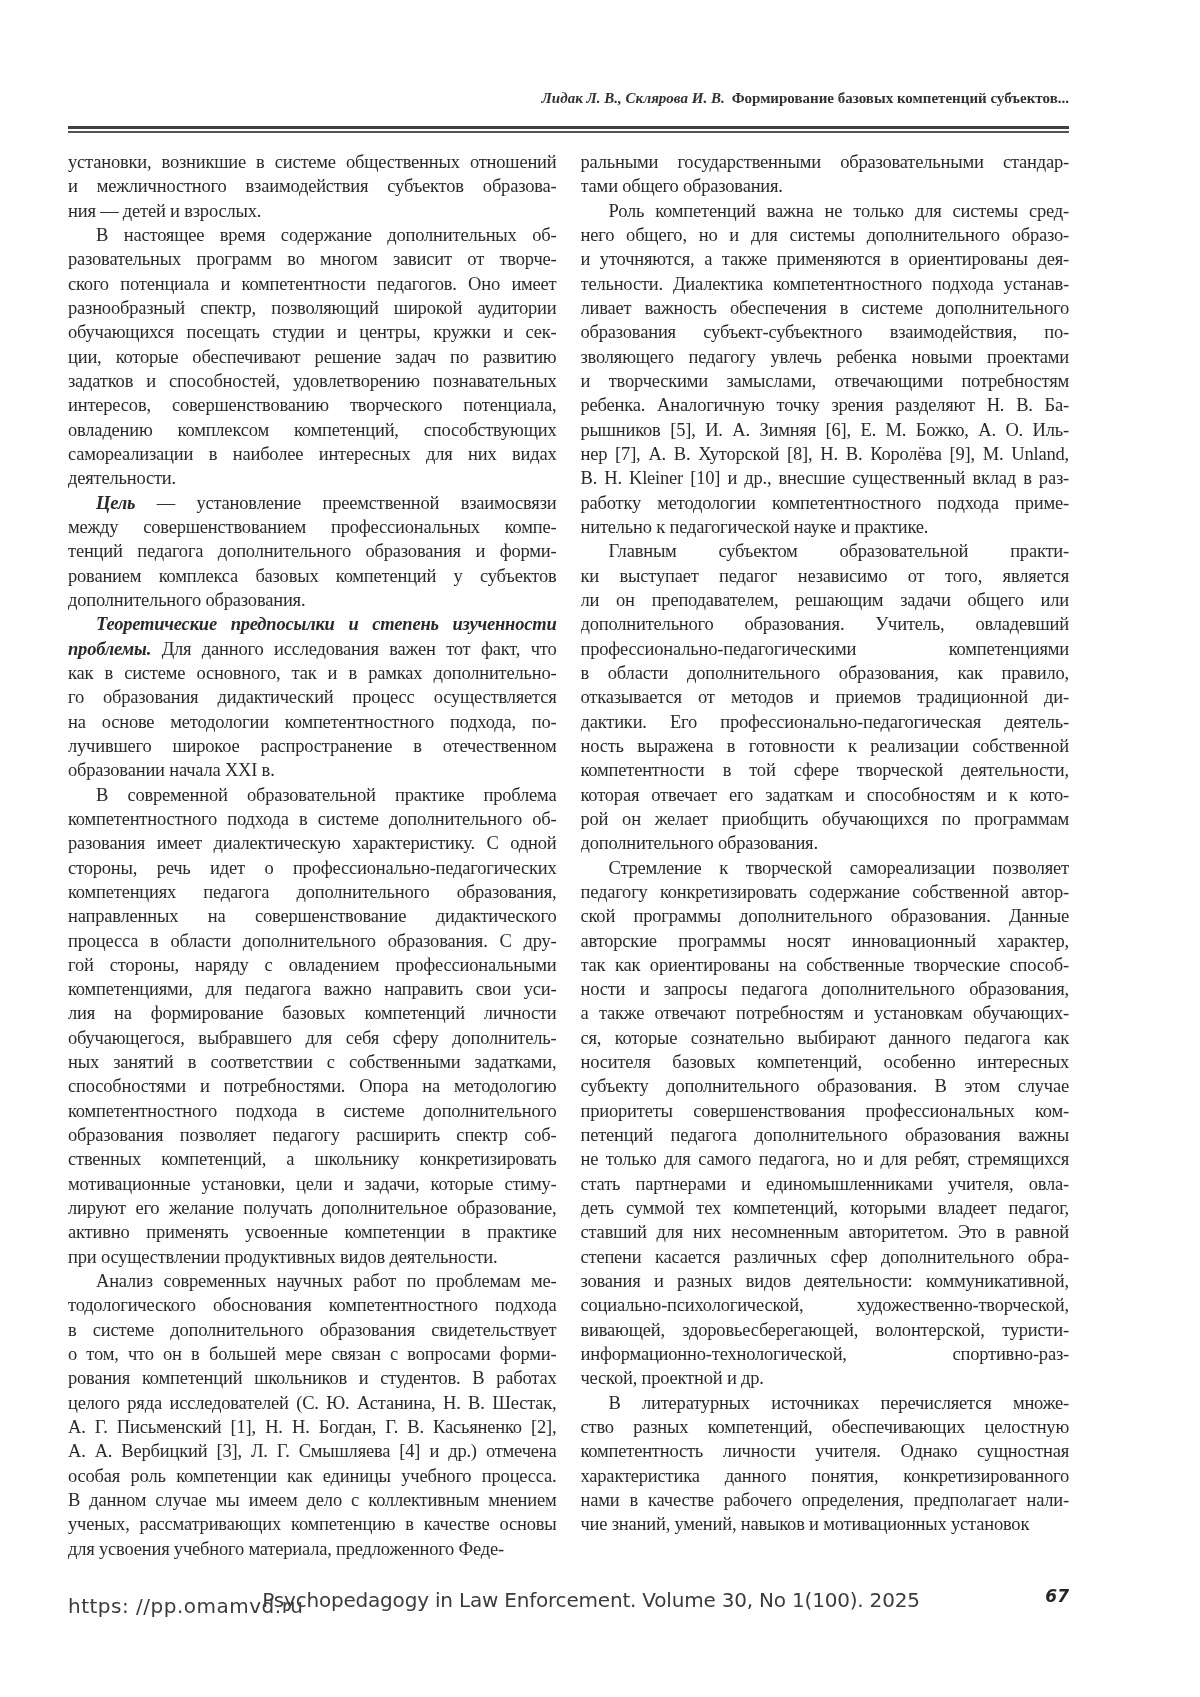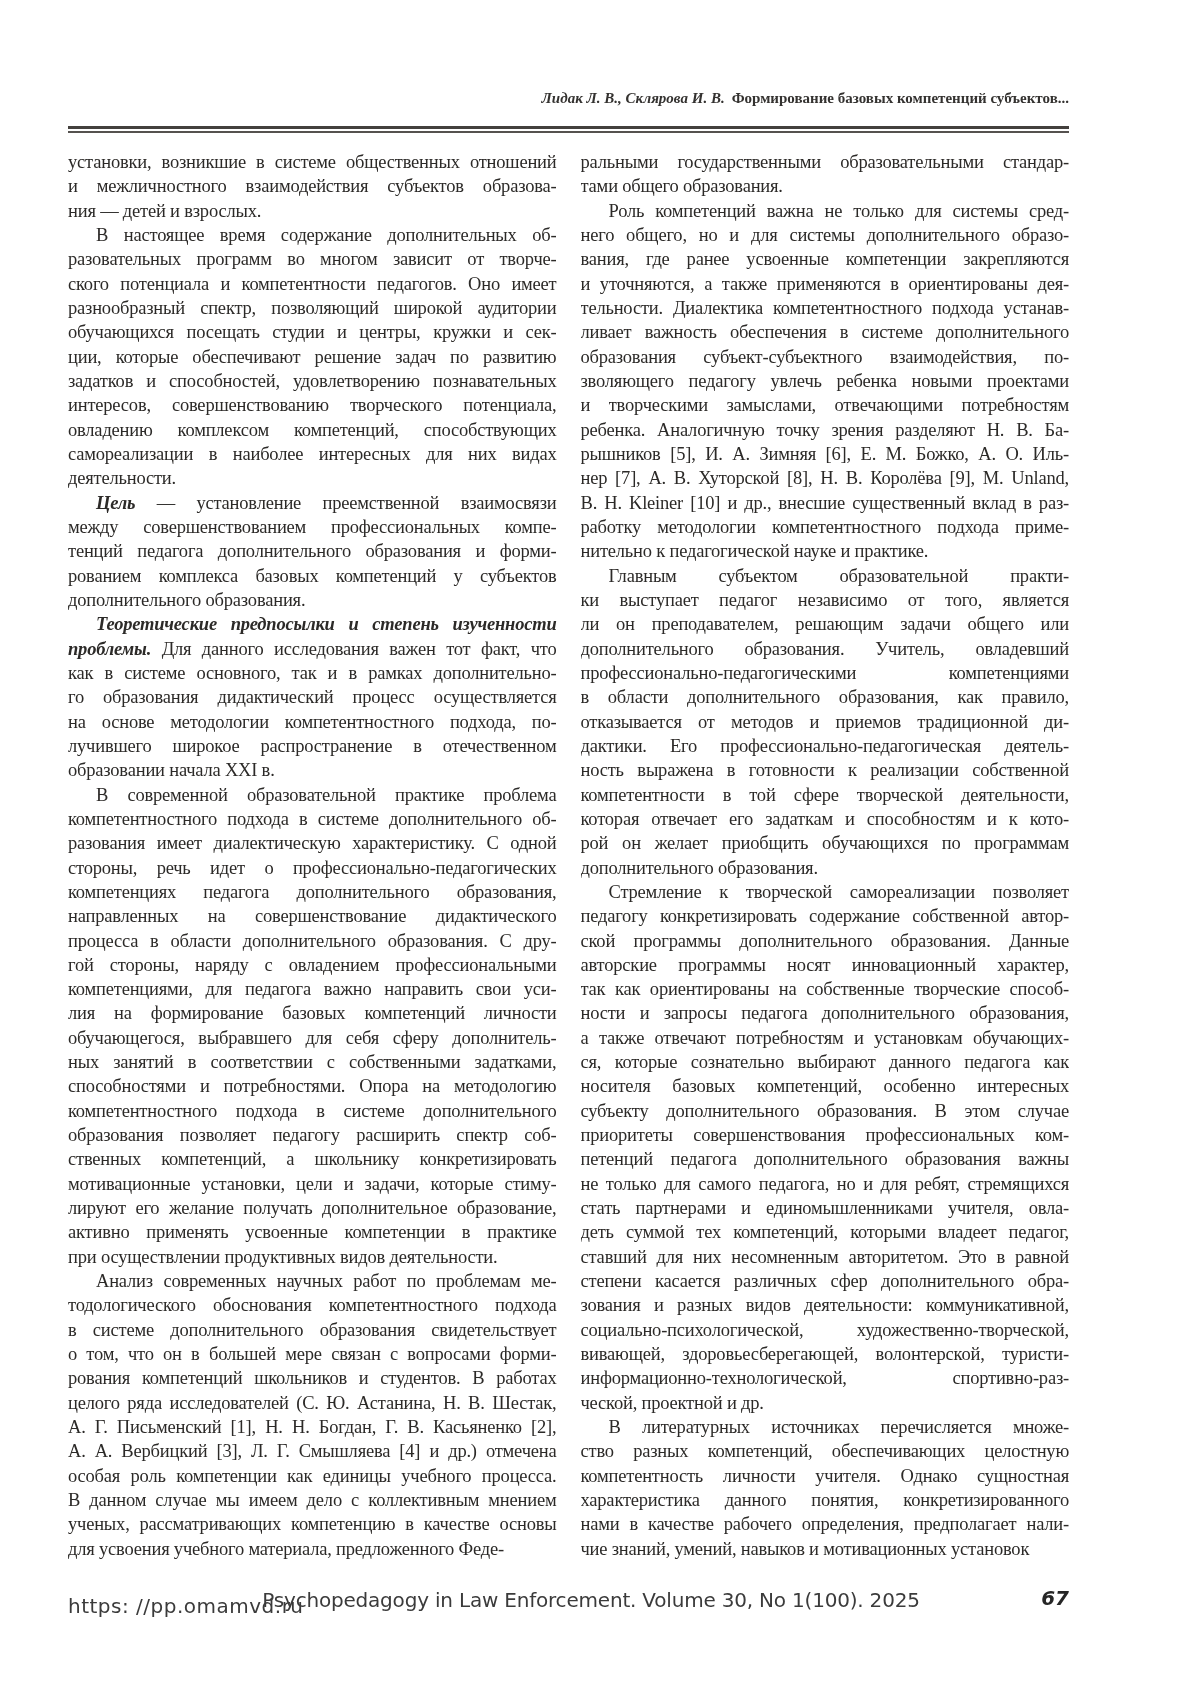--- a/index.html
+++ b/index.html
@@ -45,21 +45,21 @@
   .line.last{text-align-last:left;-moz-text-align-last:left;}
   .para.indent .line.first{text-indent:28px;}
   .bi{font-weight:bold;font-style:italic;}
   .footer{
     position:absolute;top:1586px;left:68px;width:1001px;height:34px;
     font-family:"DejaVu Sans","Liberation Sans",sans-serif;
     font-size:20px;color:#3b3b3b;
   }
   .footer .f-url{position:absolute;left:0;top:8px;letter-spacing:0.5px;}
   .footer .f-journal{position:absolute;left:500px;top:2px;transform:translateX(-46.5%);white-space:nowrap;letter-spacing:-0.2px;}
-  .footer .f-page{position:absolute;right:0;top:0;font-weight:bold;font-style:italic;font-size:20px;color:#262626;}
+  .footer .f-page{position:absolute;right:0;top:0;font-weight:bold;font-style:italic;font-size:17px;color:#262626;}
 </style>
 </head>
 <body>
 
 <div class="page">
 
   <div class="running-head">
     <span class="rh-authors">Лидак Л. В., Склярова И. В.</span><span class="rh-title">Формирование базовых компетенций субъектов...</span>
   </div>
 
@@ -139,21 +139,20 @@
         </div>
       </div>
     <div class="col">
         <div class="para">
           <div class="line first">ральными государственными образовательными стандар-</div>
           <div class="line last">тами общего образования.</div>
         </div>
         <div class="para indent">
           <div class="line first">Роль компетенций важна не только для системы сред-</div>
           <div class="line">него общего, но и для системы дополнительного образо-</div>
-          <div class="line">вания, где ранее усвоенные компетенции закрепляются</div>
           <div class="line">и уточняются, а также применяются в ориентированы дея-</div>
           <div class="line">тельности. Диалектика компетентностного подхода устанав-</div>
           <div class="line">ливает важность обеспечения в системе дополнительного</div>
           <div class="line">образования субъект-субъектного взаимодействия, по-</div>
           <div class="line">зволяющего педагогу увлечь ребенка новыми проектами</div>
           <div class="line">и творческими замыслами, отвечающими потребностям</div>
           <div class="line">ребенка. Аналогичную точку зрения разделяют Н. В. Ба-</div>
           <div class="line">рышников [5], И. А. Зимняя [6], Е. М. Божко, А. О. Иль-</div>
           <div class="line">нер [7], А. В. Хуторской [8], Н. В. Королёва [9], M. Unland,</div>
           <div class="line">B. H. Kleiner [10] и др., внесшие существенный вклад в раз-</div>

